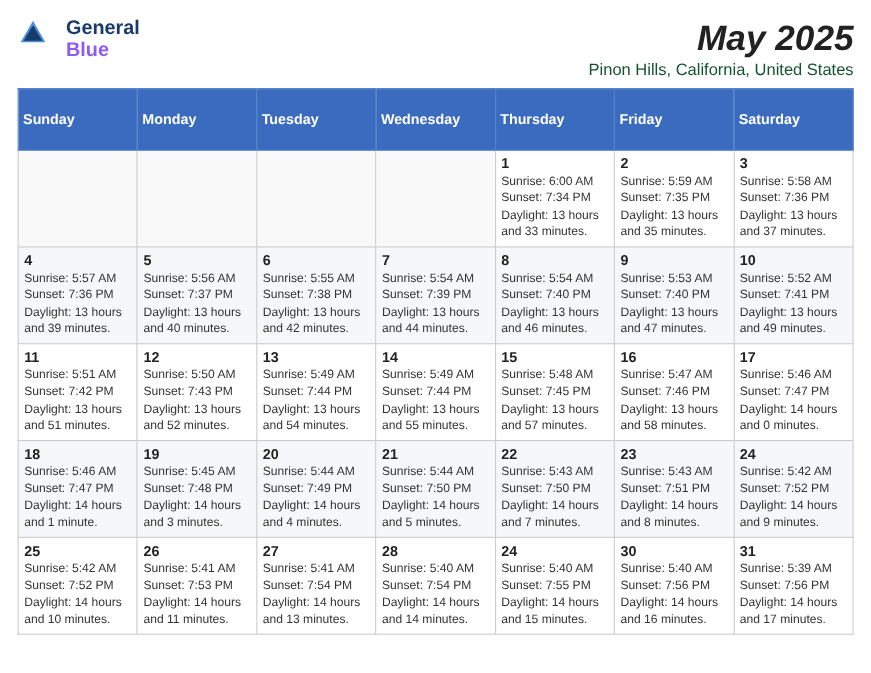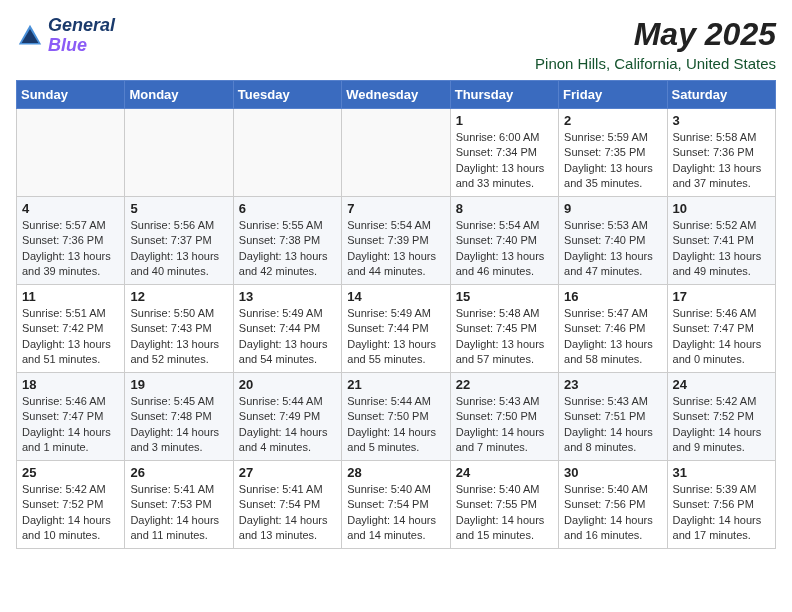--- a/index.html
+++ b/index.html
@@ -11,23 +11,21 @@
       padding: 16px;
     }
     .header {
       display: flex;
       justify-content: space-between;
       align-items: flex-start;
       margin-bottom: 8px;
     }
     .logo {
       display: flex;
-      align-items: center;
-      gap: 4px;
-      font-style: italic;
+      gap: 16px;
     }
     .logo-text {
       font-size: 18px;
       font-weight: bold;
       color: #1a3a6c;
       line-height: 1.1;
     }
     .logo-text span {
       color: #8b5cf6;
     }
@@ -52,21 +50,21 @@
     .calendar {
       width: 100%;
       border-collapse: collapse;
       border: 1px solid #ccc;
     }
     .calendar th {
       background-color: #3a6bbf;
       color: #fff;
       font-size: 13px;
       font-weight: bold;
-      padding: 6px 4px;
+      padding: 20px 4px;
       text-align: left;
       border: 1px solid #5580cc;
     }
     .calendar td {
       border: 1px solid #ccc;
       vertical-align: top;
       padding: 4px 5px;
       width: calc(100% / 7);
       min-height: 80px;
       font-size: 11px;

